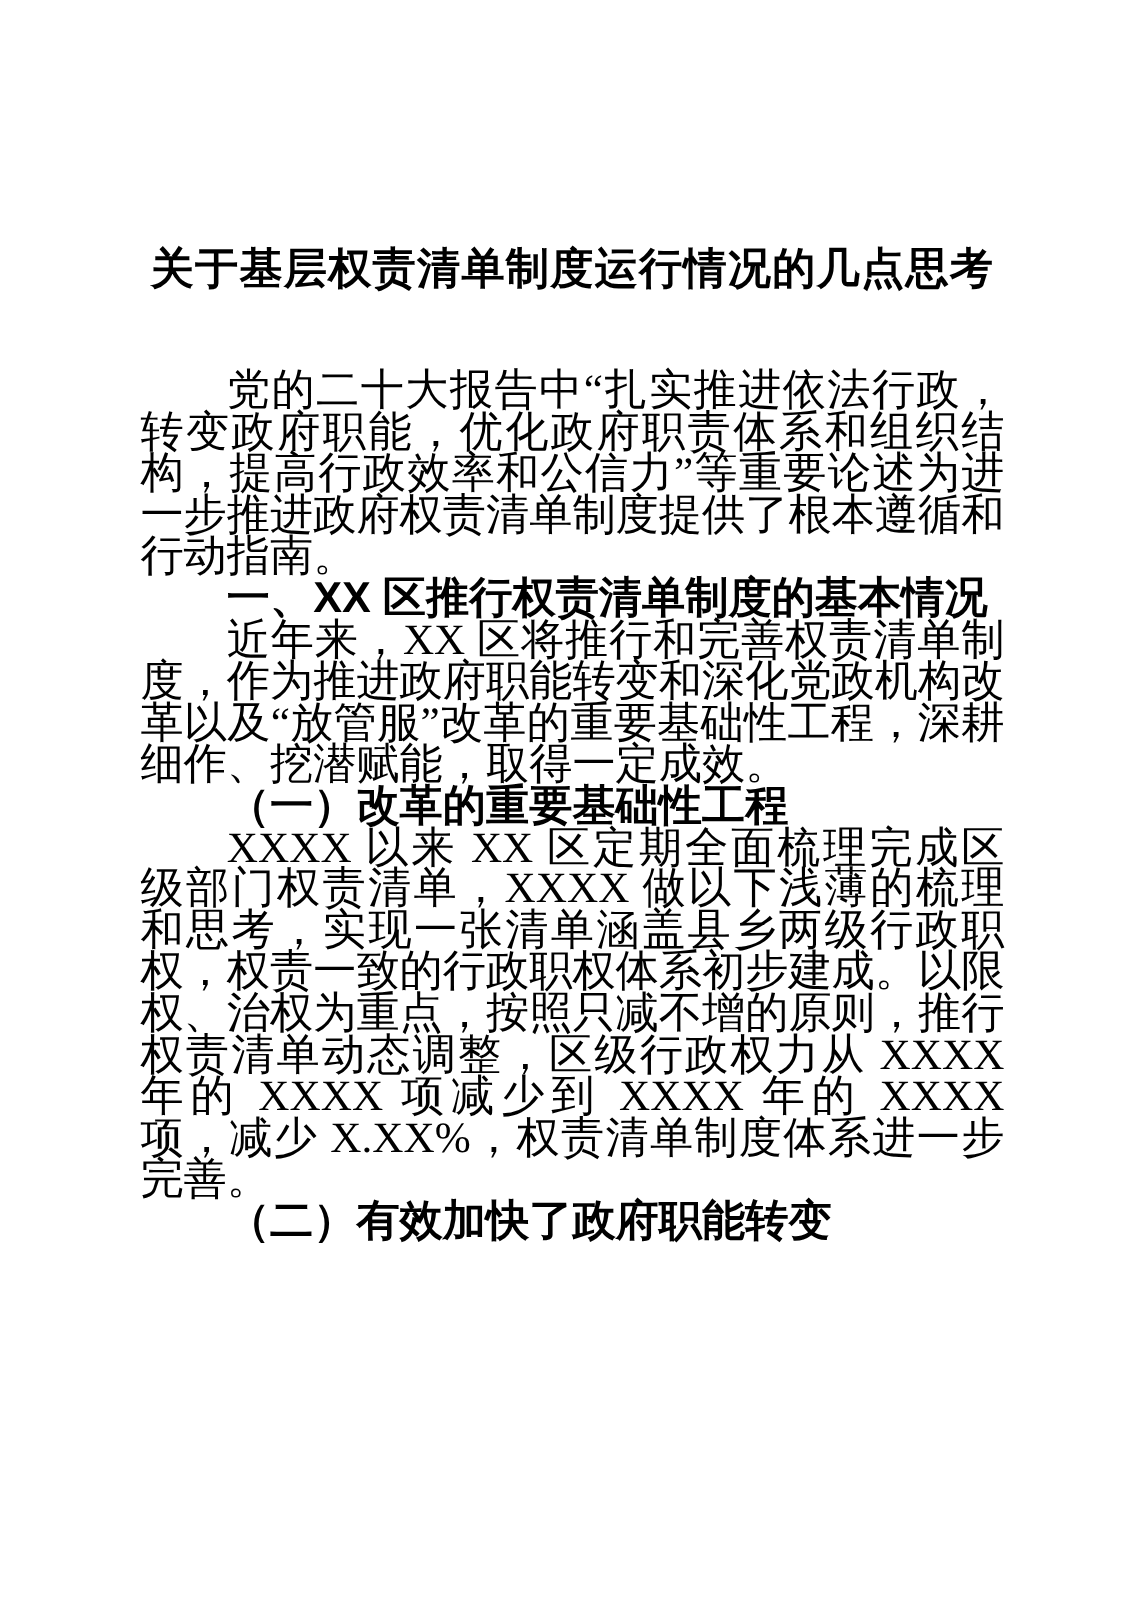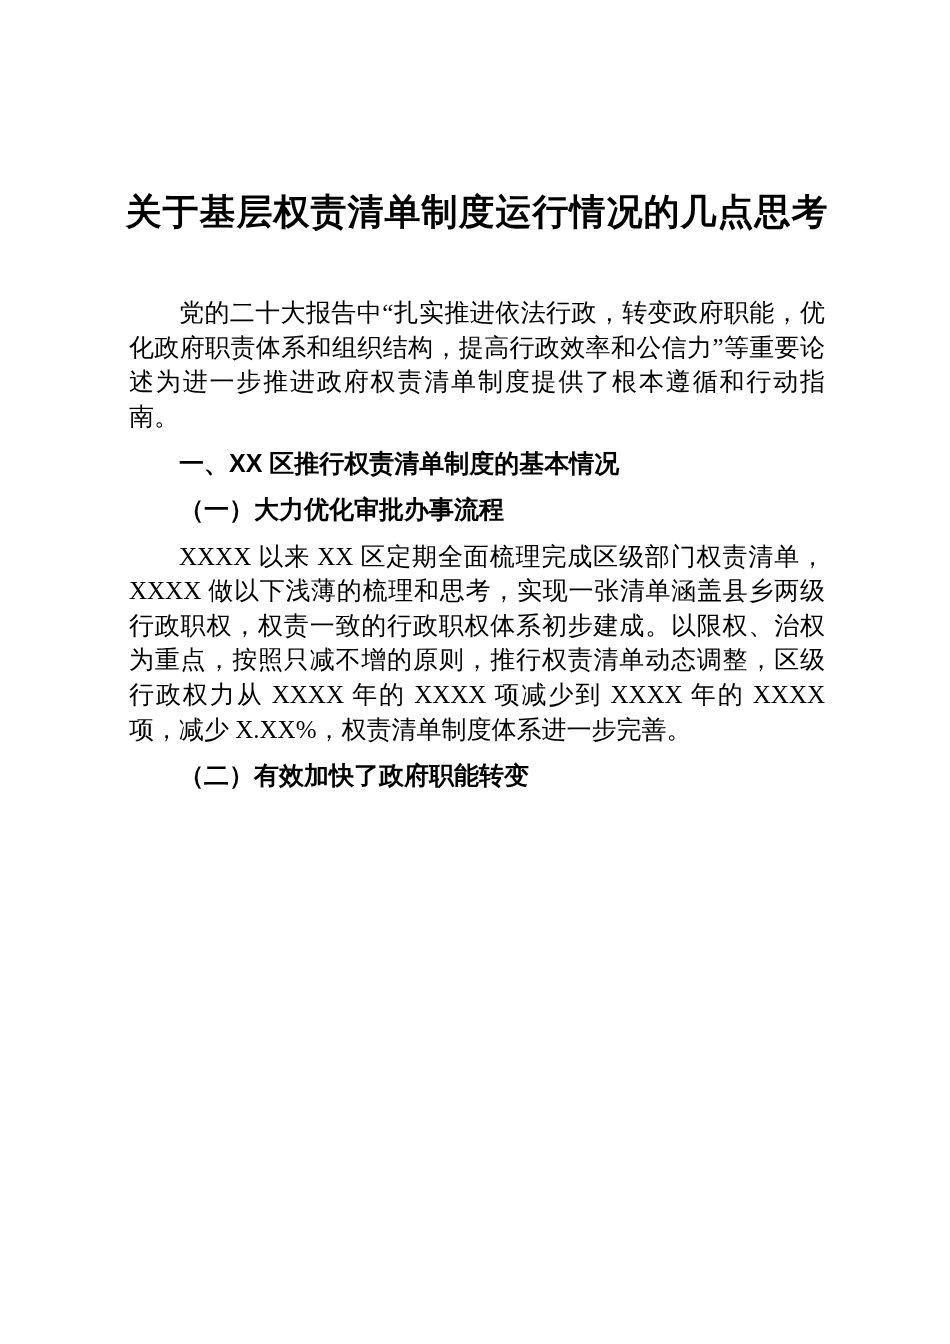--- a/index.html
+++ b/index.html
@@ -11,36 +11,36 @@
     position: relative;
     width: 950px;
     height: 1344px;
     background: #ffffff;
     color: #000000;
     overflow: hidden;
   }
   .content {
     position: absolute;
     left: 117px;
-    top: 0;
+    top: 12px;
     width: 720px;
   }
   .doc-title {
     margin: 190px 0 62px 0;
     font-family: "Liberation Serif", "DejaVu Serif", serif;
     font-weight: 700;
     font-size: 36px;
     line-height: 44px;
     text-align: center;
     letter-spacing: 1px;
     white-space: nowrap;
   }
   .block {
-    margin: 12px;
-    font-size: 25px;
+    margin: 0;
+    font-size: 36px;
     line-height: 34.6px;
     text-align: justify;
     text-indent: 2em;
   }
   .para {
     font-family: "Liberation Serif", "DejaVu Serif", serif;
     font-weight: 400;
   }
   .h-section {
     font-family: "Liberation Sans", "DejaVu Sans", sans-serif;
@@ -56,21 +56,22 @@
 
 <div class="page">
   <div class="content">
     <h1 class="doc-title">关于基层权责清单制度运行情况的几点思考</h1>
 
     <p class="block para">党的二十大报告中“扎实推进依法行政，转变政府职能，优化政府职责体系和组织结构，提高行政效率和公信力”等重要论述为进一步推进政府权责清单制度提供了根本遵循和行动指南。</p>
 
 
     <h2 class="block h-section">一、XX 区推行权责清单制度的基本情况</h2>
 
+    <p class="block para">近年来，XX 区将推行和完善权责清单制度，作为推进政府职能转变和深化党政机构改革以及“放管服”改革的重要基础性工程，深耕细作、挖潜赋能，取得一定成效。</p>
 
-    <h3 class="block h-sub">（一）大力优化审批办事流程</h3>
+    <h3 class="block h-sub">（一）改革的重要基础性工程</h3>
 
     <p class="block para">XXXX 以来 XX 区定期全面梳理完成区级部门权责清单，XXXX 做以下浅薄的梳理和思考，实现一张清单涵盖县乡两级行政职权，权责一致的行政职权体系初步建成。以限权、治权为重点，按照只减不增的原则，推行权责清单动态调整，区级行政权力从 XXXX 年的 XXXX 项减少到 XXXX 年的 XXXX 项，减少 X.XX%，权责清单制度体系进一步完善。</p>
 
     <h3 class="block h-sub">（二）有效加快了政府职能转变</h3>
 
   </div>
 </div>
 
 </body></html>

